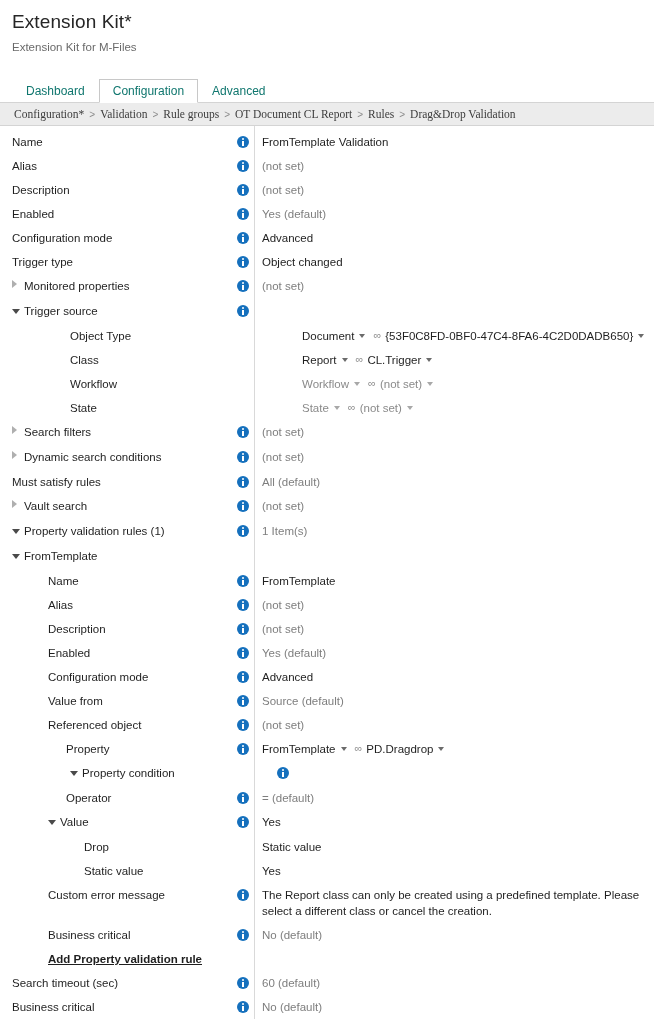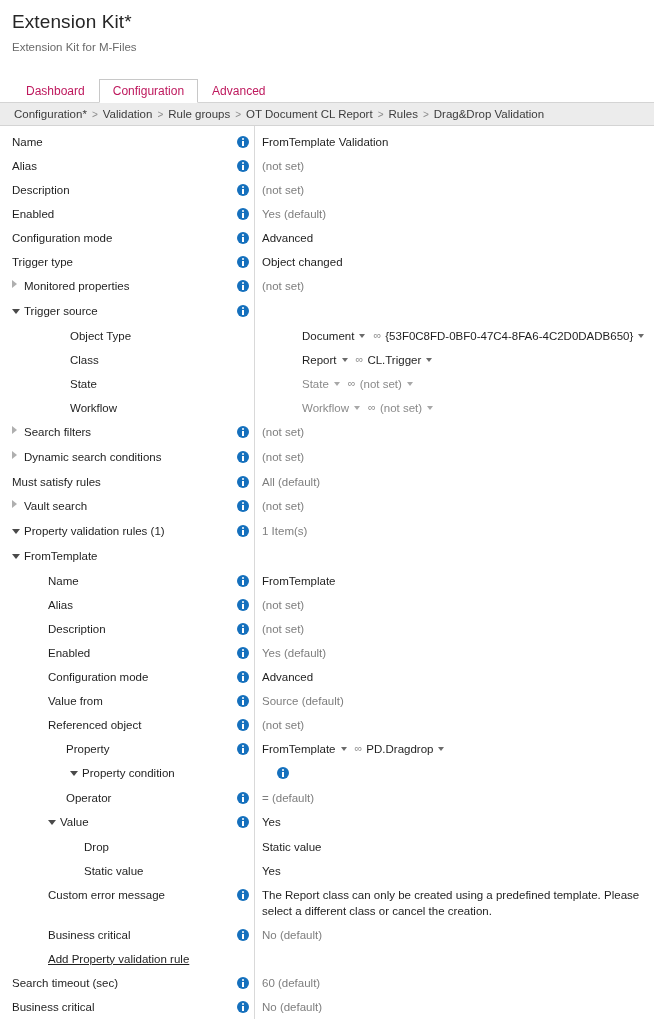--- a/index.html
+++ b/index.html
@@ -29,21 +29,21 @@
     margin-top: 24px;
     padding-left: 12px;
     height: 24px;
   }
   .tab {
     display: inline-block;
     font-size: 12px;
     line-height: 22px;
     height: 24px;
     padding: 0 13px;
-    color: #be185d;
+    color: #0f766e;
     border: 1px solid transparent;
     border-bottom: none;
     background: transparent;
     position: relative;
     top: 1px;
     vertical-align: bottom;
     cursor: pointer;
     white-space: nowrap;
   }
   .tab.active {
@@ -60,21 +60,21 @@
     border-bottom: 1px solid #d4d4d4;
     height: 24px;
     line-height: 23px;
     padding-left: 14px;
     font-size: 11.5px;
     color: #3c3c3c;
     white-space: nowrap;
     position: relative;
     z-index: 1;
   }
-  .crumb { color: #3c3c3c; cursor: pointer; }
+  .crumb { color: #3c3c3c; cursor: pointer; font-family: Liberation Serif, serif; }
   .crumb-sep { color: #8c8c8c; margin: 0 5px; font-size: 10px; }
 
   
   .grid { position: relative; padding-top: 4px; }
   .divider {
     position: absolute;
     left: 254px; top: 0; width: 1px;
     background: #d9d9d9;
   }
   .row {
@@ -184,20 +184,21 @@
     margin: 0 4px;
     position: relative;
     top: -1px;
   }
 
   .addlink {
     font-size: 11.5px;
     color: #1f1f1f;
     text-decoration: underline;
     cursor: pointer;
+    font-weight: bold;
   }
 </style>
 </head>
 <body>
 
 <div id="app">
 
   <div class="header">
     <h1 class="app-title">Extension Kit*</h1>
     <p class="app-subtitle">Extension Kit for M-Files</p>
@@ -270,28 +271,28 @@
           <div class="label-cell i2"><span>Object Type</span></div>
           <div class="icon-cell"></div>
           <div class="value-cell"><span class="sel">Document</span><span class="caret"></span><span class="link-glyph">∞</span><span class="sel">{53F0C8FD-0BF0-47C4-8FA6-4C2D0DADB650}</span><span class="caret"></span></div>
         </div>
         <div class="row">
           <div class="label-cell i2"><span>Class</span></div>
           <div class="icon-cell"></div>
           <div class="value-cell"><span class="sel">Report</span><span class="caret"></span><span class="link-glyph">∞</span><span class="sel">CL.Trigger</span><span class="caret"></span></div>
         </div>
         <div class="row">
+          <div class="label-cell i2"><span>Workflow</span></div>
+          <div class="icon-cell"></div>
+          <div class="value-cell"><span class="sel dim">Workflow</span><span class="caret dim"></span><span class="link-glyph">∞</span><span class="sel dim">(not set)</span><span class="caret dim"></span></div>
+        </div>
+        <div class="row">
           <div class="label-cell i2"><span>State</span></div>
           <div class="icon-cell"></div>
           <div class="value-cell"><span class="sel dim">State</span><span class="caret dim"></span><span class="link-glyph">∞</span><span class="sel dim">(not set)</span><span class="caret dim"></span></div>
-        </div>
-        <div class="row">
-          <div class="label-cell i2"><span>Workflow</span></div>
-          <div class="icon-cell"></div>
-          <div class="value-cell"><span class="sel dim">Workflow</span><span class="caret dim"></span><span class="link-glyph">∞</span><span class="sel dim">(not set)</span><span class="caret dim"></span></div>
         </div>
         <div class="row">
           <div class="label-cell i1"><span class="exp"><span class="tri-hollow"></span></span><span>Search filters</span></div>
           <div class="icon-cell">
             <span class="info-icon" title=""></span>
           </div>
           <div class="value-cell muted"><span>(not set)</span></div>
         </div>
         <div class="row">
           <div class="label-cell i1"><span class="exp"><span class="tri-hollow"></span></span><span>Dynamic search conditions</span></div>

